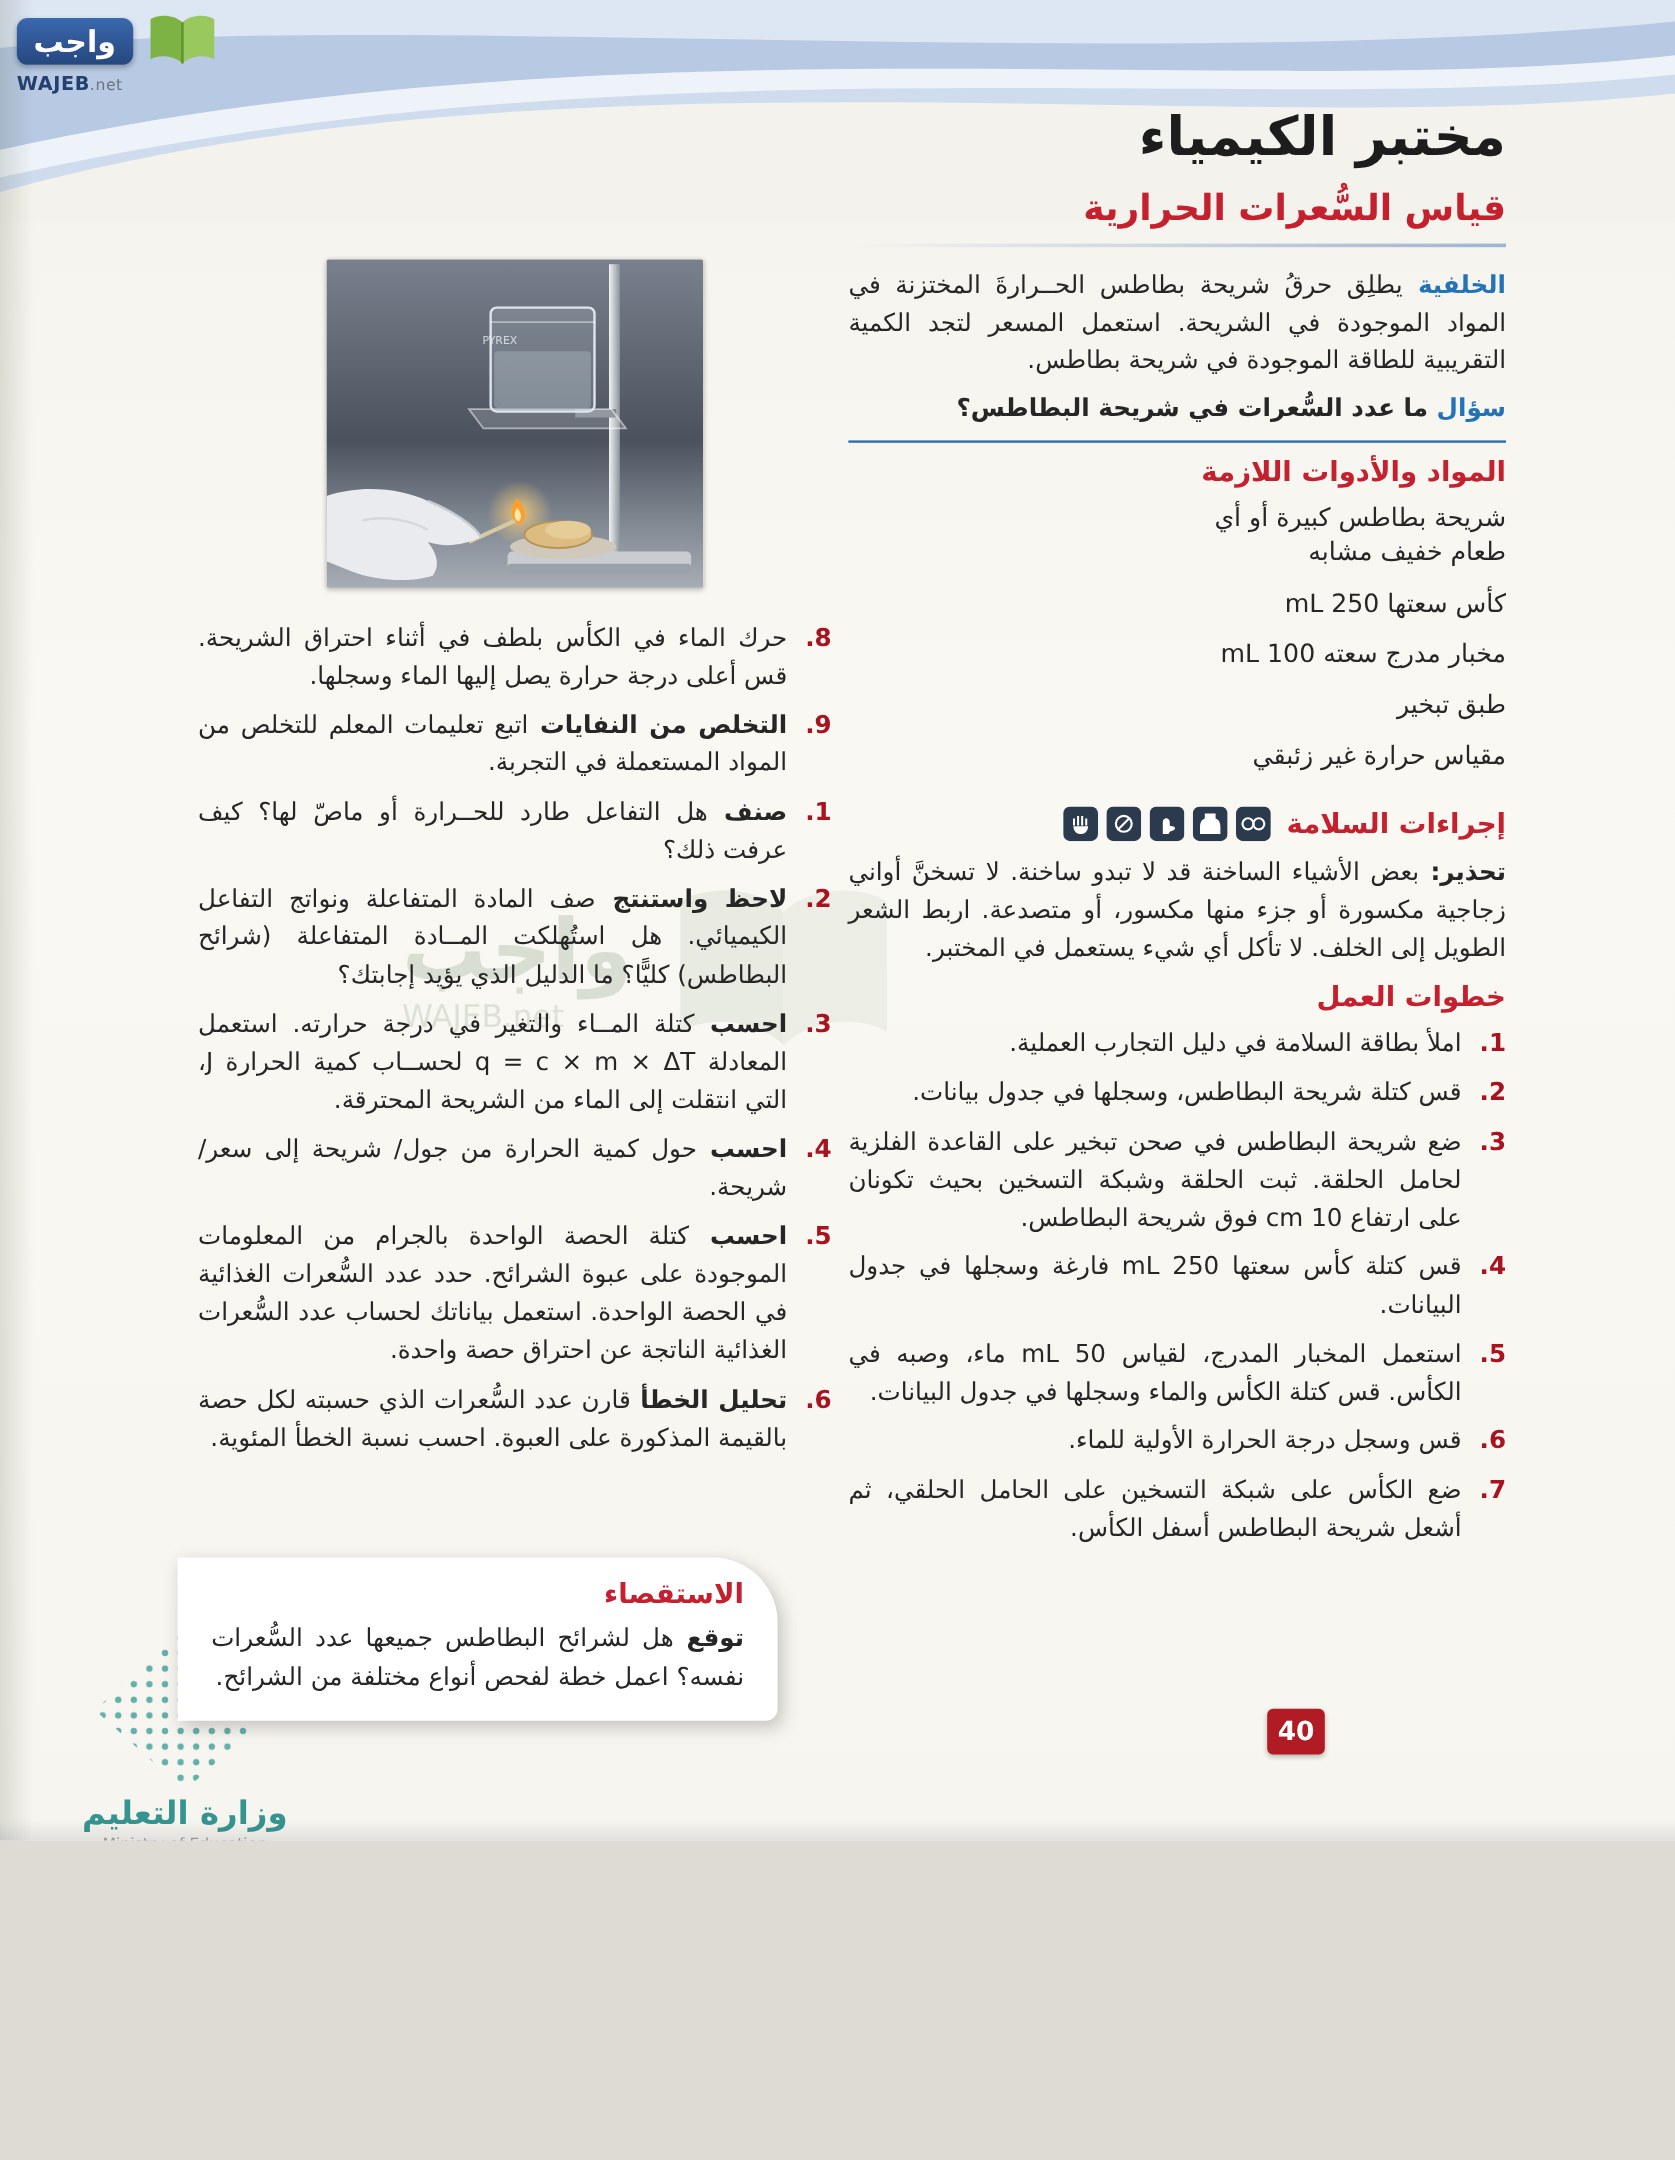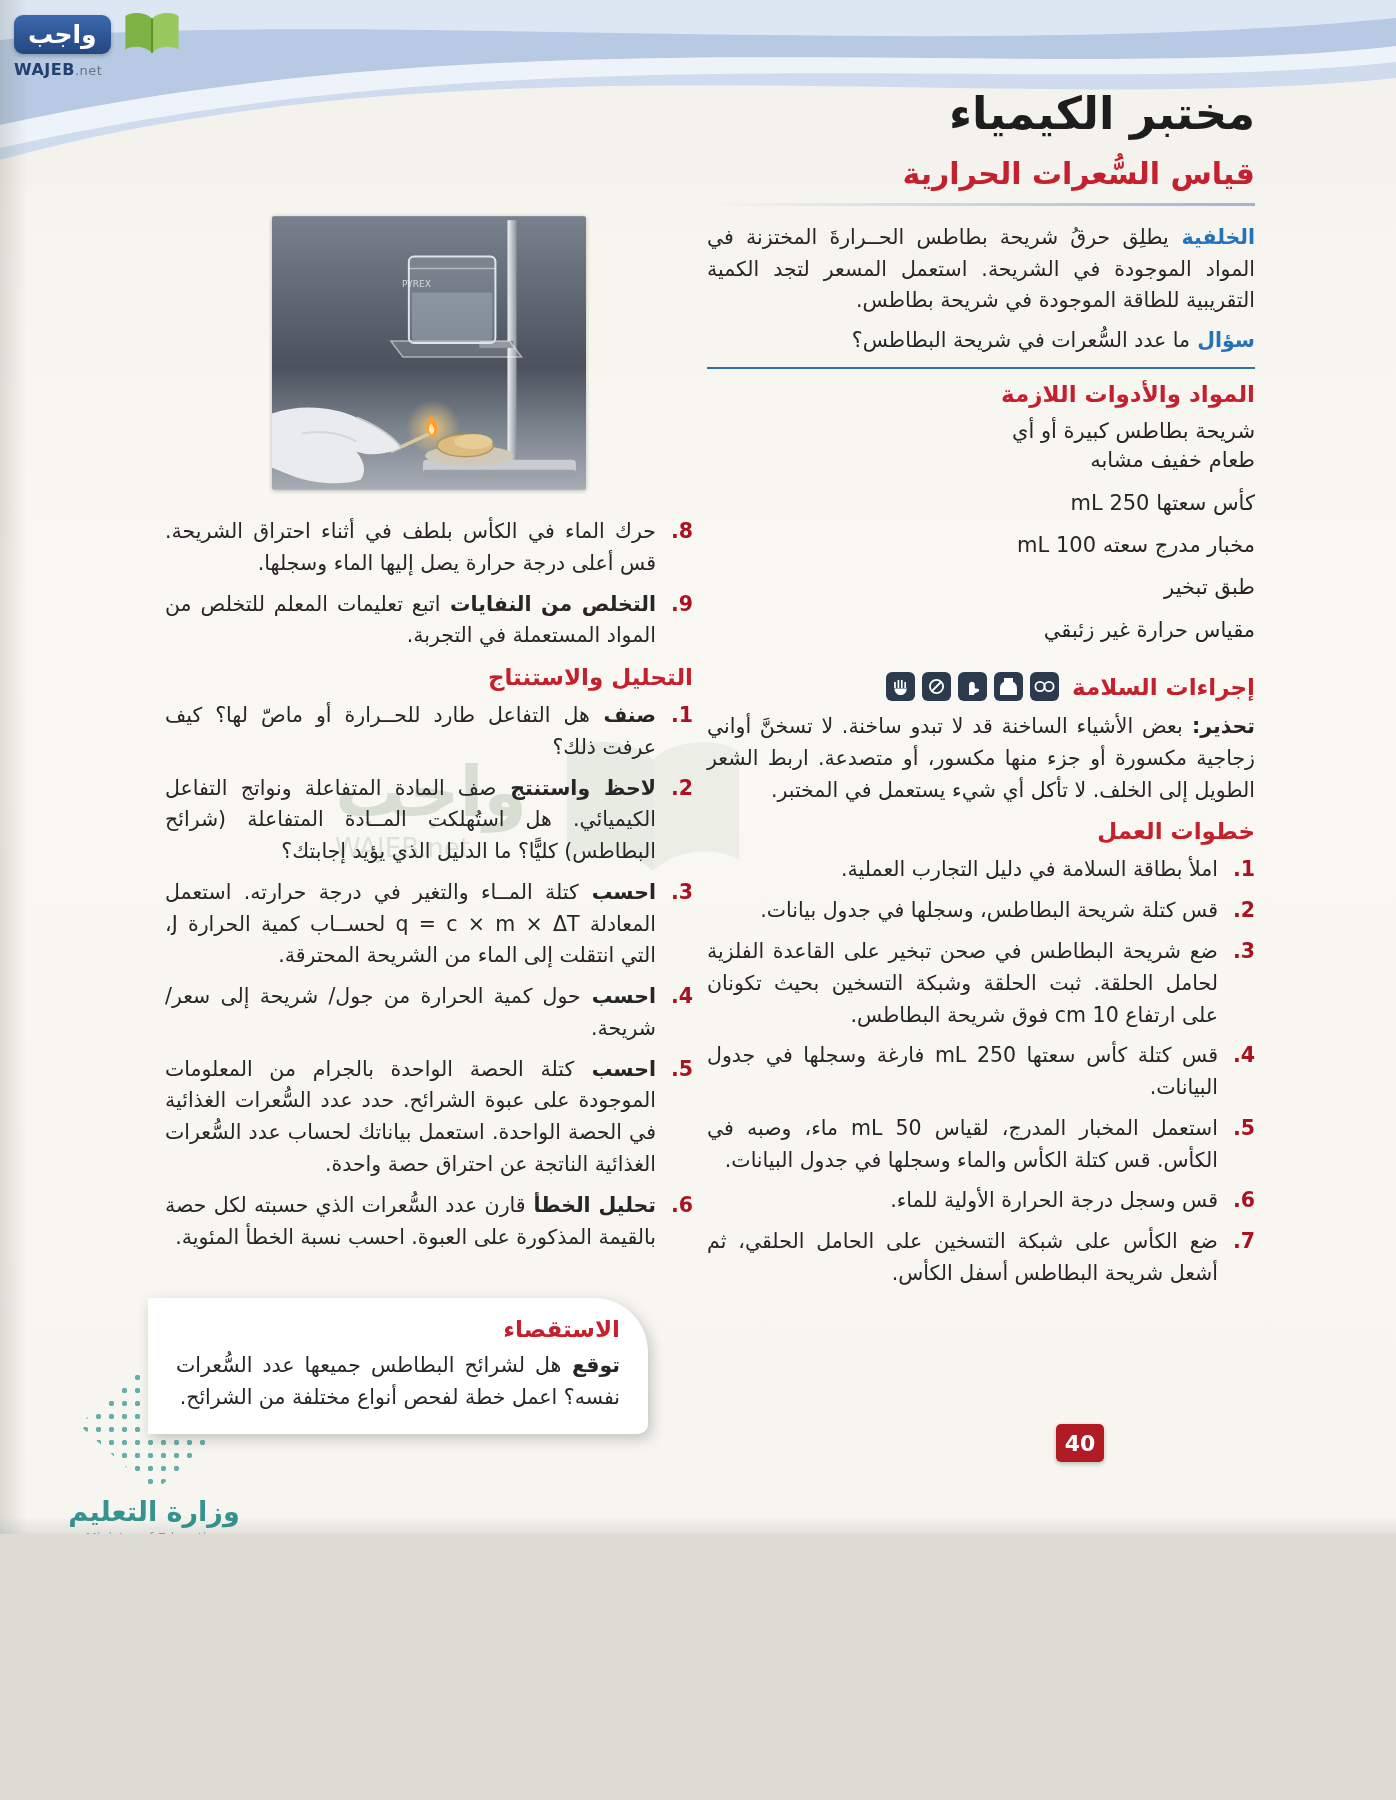--- a/index.html
+++ b/index.html
@@ -58,21 +58,21 @@
   .col-right { top:88px; right:141px; width:548px; }
   .col-left  { top:208px; left:165px; width:528px; }
 
   .page-title { font-size:45px; font-weight:bold; color:#1d1d1d; line-height:1.15; margin-bottom:16px; }
   .page-subtitle { font-size:30px; font-weight:bold; color:#c5202e; letter-spacing:.5px; }
   .hr-fade { height:3px; margin:12px 0 16px; background:linear-gradient(to left,#9fb3d4,rgba(159,179,212,0)); }
   .hr-blue { border-top:2.5px solid #2e6fae; margin:10px 0 6px; }
 
   .body-text { font-size:20.5px; line-height:1.55; text-align:justify; margin-bottom:8px; }
   .blue { color:#2472b8; font-weight:bold; }
-  .q-bold { font-weight:normal;margin-top:24px; }
+  .q-bold { font-weight:bold;margin-top:24px; }
 
   .red-heading { font-size:23px; font-weight:bold; color:#c5202e; margin:12px 0 10px; }
 
   .materials { display:grid; grid-template-columns:1.12fr .88fr; column-gap:22px; margin-bottom:6px; }
   .mat-item { font-size:21px; line-height:1.4; margin-bottom:13px; }
 
   .safety-row { display:flex; align-items:center; gap:7px; margin:14px 0 10px; }
   .safety-row .red-heading { margin:0 0 0 6px; }
   .sicon { width:29px; height:29px; display:inline-block; }
   .sicon svg { width:29px; height:29px; display:block; }
@@ -289,21 +289,20 @@
 
     <div class="li">
         <span class="num">8.</span>
         <span class="txt"><b></b><span>حرك الماء في الكأس بلطف في أثناء احتراق الشريحة. قس أعلى درجة حرارة يصل إليها الماء وسجلها.</span></span>
       </div>
     <div class="li">
         <span class="num">9.</span>
         <span class="txt"><b>التخلص من النفايات </b><span>اتبع تعليمات المعلم للتخلص من المواد المستعملة في التجربة.</span></span>
       </div>
 
-    <h3 class="red-heading">التحليل والاستنتاج</h3>
 
     <div class="li">
         <span class="num">1.</span>
         <span class="txt"><b>صنف </b><span>هل التفاعل طارد للحــرارة أو ماصّ لها؟ كيف عرفت ذلك؟</span></span>
       </div>
     <div class="li">
         <span class="num">2.</span>
         <span class="txt"><b>لاحظ واستنتج </b><span>صف المادة المتفاعلة ونواتج التفاعل الكيميائي. هل استُهلكت المــادة المتفاعلة (شرائح البطاطس) كليًّا؟ ما الدليل الذي يؤيد إجابتك؟</span></span>
       </div>
     <div class="li">

